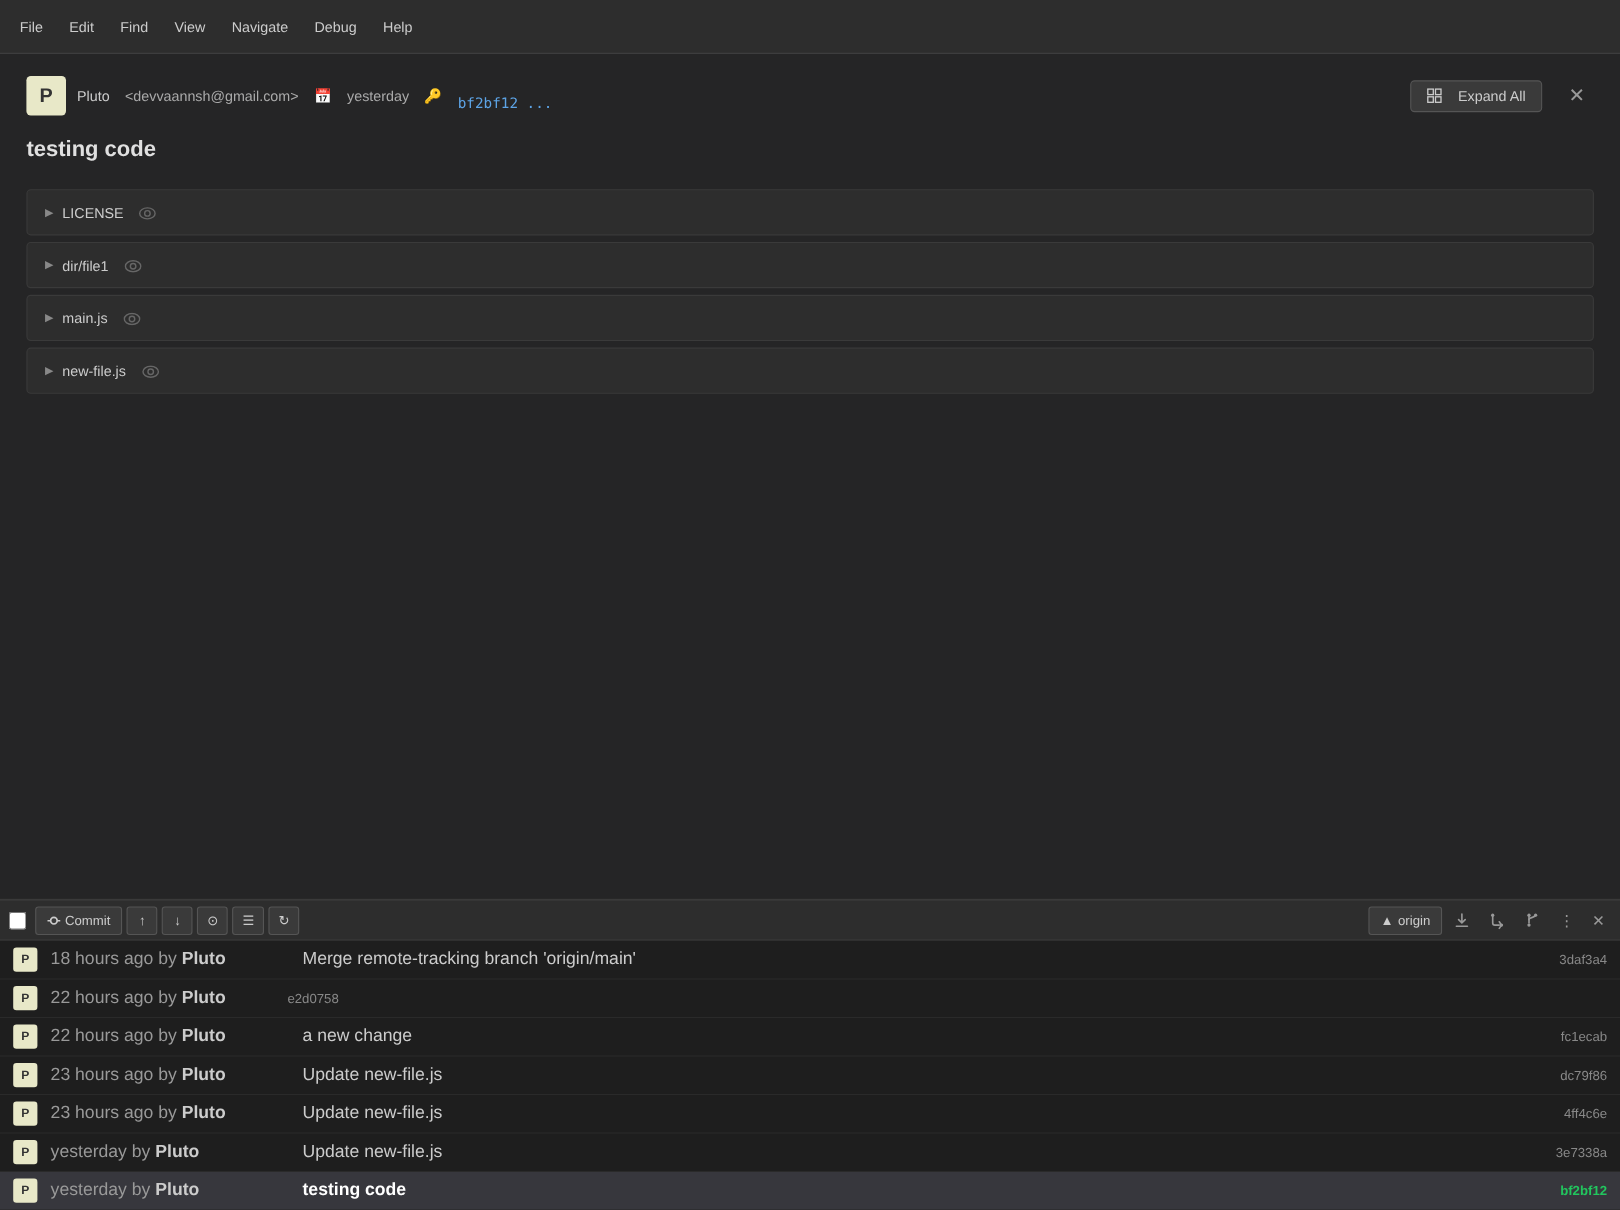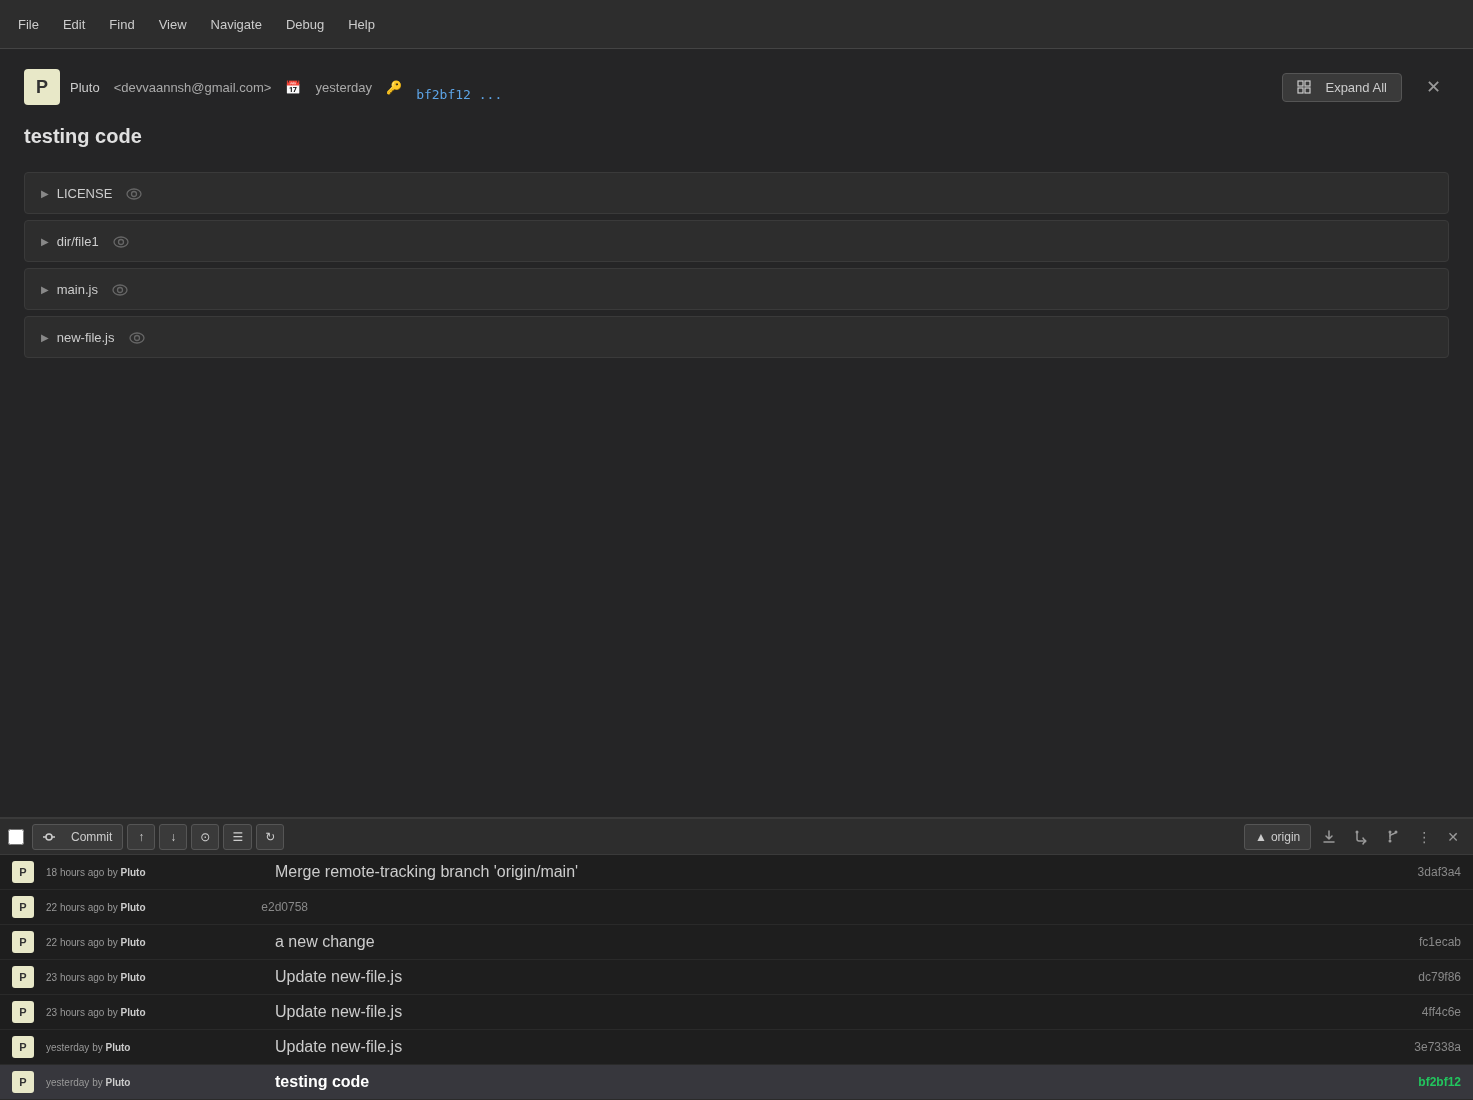--- a/index.html
+++ b/index.html
@@ -161,21 +161,21 @@
     .toolbar-btn {
       background: #3a3a3a;
       border: 1px solid #555;
       color: #ccc;
       padding: 3px 10px;
       border-radius: 3px;
       cursor: pointer;
       font-size: 12px;
       display: flex;
       align-items: center;
-      gap: 16px;
+      gap: 4px;
       height: 26px;
     }
     .toolbar-btn.icon-only {
       padding: 3px 8px;
       min-width: 28px;
       justify-content: center;
     }
     .toolbar-spacer { flex: 1; }
     .origin-btn {
       background: #3a3a3a;
@@ -225,21 +225,21 @@
       font-size: 11px;
       display: flex;
       align-items: center;
       justify-content: center;
       border-radius: 3px;
       flex-shrink: 0;
     }
     .log-time {
       width: 180px;
       color: #999;
-      font-size: 10px;
+      font-size: 16px;
       flex-shrink: 0;
     }
     .log-time .bold { color: #ccc; font-weight: bold; }
     .log-msg {
       flex: 1;
       color: #ccc;
       font-size: 16px;
       margin-left: 37px;
     }
     .log-msg.bold { font-weight: bold; color: #fff; }

